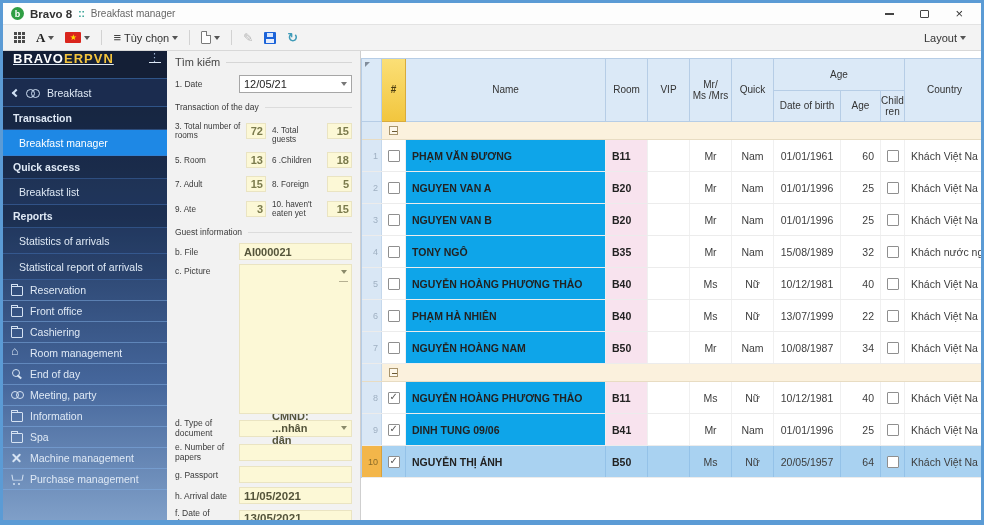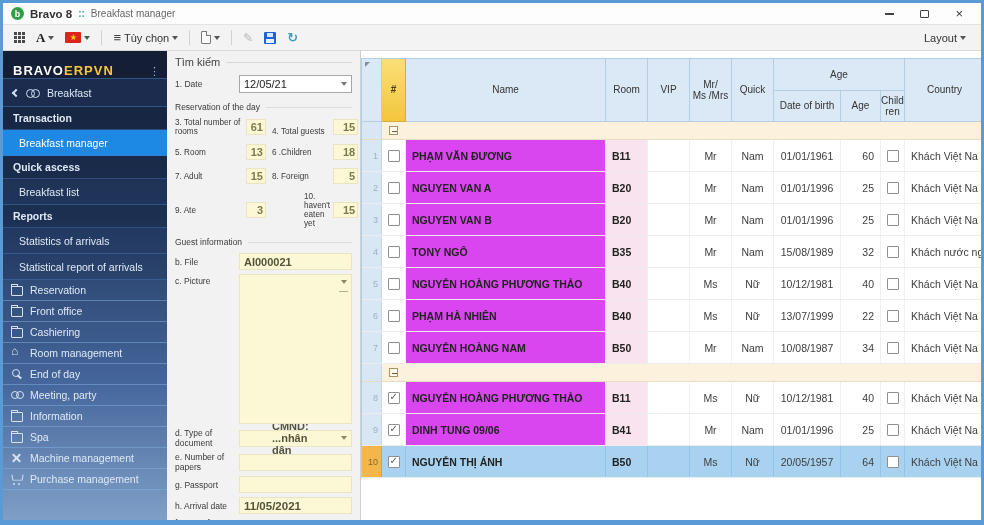--- a/index.html
+++ b/index.html
@@ -50,22 +50,22 @@
   .refresh { color:#3f9bb8; font-size:13px; font-weight:bold; line-height:1; }
   .tb-right { margin-left:auto; display:flex; align-items:center; gap:5px; padding-right:4px; }
 
   
   .main { flex:1; display:flex; overflow:hidden; }
 
   
   .sidebar { width:164px; flex:0 0 164px; display:flex; flex-direction:column;
     background:linear-gradient(180deg,#18263f 0%, #233a61 35%, #44659a 70%, #7f9fc8 100%);
     color:#dfe9f5; font-size:10.5px; overflow:hidden; }
-  .logo-row { height:27px; flex:0 0 27px; background:#141f36; display:flex; align-items:flex-end;
-    padding:0 6px 0 10px; letter-spacing:1px; }
+  .logo-row { height:27px; flex:0 0 27px; background:#141f36; display:flex; align-items:flex-start;
+    padding:0 6px 0 10px; letter-spacing:1px;text-decoration:underline; }
   .logo-1 { color:#fff; font-weight:bold; font-size:13px; }
   .logo-2 { color:#f5c53d; font-weight:bold; font-size:13px; }
   .logo-dots { margin-left:auto; color:#9fb4d4; font-size:11px; }
   .logo-dots::before { content:"\22EE"; }
   .module-head { height:29px; flex:0 0 29px; background:#1b2c4f; border-top:1px solid #2f5488;
     border-bottom:1px solid #2f5488; display:flex; align-items:center; gap:7px; padding:0 8px; }
   .chev-left { width:6px; height:6px; border-left:2px solid #cfe0f4; border-bottom:2px solid #cfe0f4;
     transform:rotate(45deg); margin-left:2px; }
   .ic-people { width:14px; height:10px; position:relative; }
   .ic-people::before, .ic-people::after { content:""; position:absolute; width:7px; height:7px;
@@ -149,21 +149,21 @@
   .hc-dob { grid-column:8; grid-row:2; } .hc-age { grid-column:9; grid-row:2; }
   .hc-children { grid-column:10; grid-row:2; } .hc-country { grid-column:11; }
 
   .gbody { font-size:10.5px; color:#3d3d3d; }
   .trow { display:grid; grid-template-columns:20px 24px 200px 42px 42px 42px 42px 67px 40px 24px minmax(80px,1fr);
     height:32px; border-bottom:1px solid #ececec; }
   .cell { display:flex; align-items:center; overflow:hidden; white-space:nowrap; border-right:1px solid #f0f0f0; }
   .c-num { background:#d9e7f5; color:#9fb0c2; font-size:9px; justify-content:flex-end;
     padding-right:3px; border-right:1px solid #c5d8ec; }
   .c-check { justify-content:center; }
-  .c-name { background:#d946ef; font-weight:bold; color:#222; padding-left:6px; }
+  .c-name { background:#0ea5e9; font-weight:bold; color:#222; padding-left:6px; }
   .c-room { background:#f8e3ee; font-weight:bold; color:#222; justify-content:flex-start; padding-left:6px; }
   .c-title, .c-gender, .c-dob { justify-content:center; }
   .c-age { justify-content:flex-end; padding-right:6px; }
   .c-children { justify-content:center; }
   .c-country { padding-left:6px; }
   .cb { width:12px; height:12px; border:1px solid #8f8f8f; background:#fff; border-radius:1px;
     position:relative; display:inline-block; }
   .cb.checked::after { content:"\2713"; position:absolute; top:-2px; left:1px; font-size:10px; color:#555; }
   .grow { display:grid; grid-template-columns:20px 1fr; height:18px; border-bottom:1px solid #e8dcc2; }
   .g-left { background:#d9e7f5; border-right:1px solid #c5d8ec; }
@@ -344,42 +344,42 @@
       <div class="panel-title">Tìm kiếm</div>
 
       <div class="frow">
         <label>1. Date</label>
         <div class="combo">
           <span>12/05/21</span>
           <span class="caret"></span>
         </div>
       </div>
 
-      <div class="sec-label">Reservation of the day</div>
+      <div class="sec-label">Transaction of the day</div>
 
       <div class="stats-grid">
 
           <span class="stat-label">3. Total number of rooms</span>
-          <span class="stat-val">61</span>
+          <span class="stat-val">72</span>
           <span class="stat-label" style="padding-left:3px;margin-top:8px;">4. Total guests</span>
           <span class="stat-val">15</span>
 
           <span class="stat-label">5. Room</span>
           <span class="stat-val">13</span>
           <span class="stat-label" style="padding-left:3px;">6 .Children</span>
           <span class="stat-val">18</span>
 
           <span class="stat-label">7. Adult</span>
           <span class="stat-val">15</span>
           <span class="stat-label" style="padding-left:3px;">8. Foreign</span>
           <span class="stat-val">5</span>
 
           <span class="stat-label">9. Ate</span>
           <span class="stat-val">3</span>
-          <span class="stat-label" style="padding-left:3px;margin-left:32px;">10. haven't eaten yet</span>
+          <span class="stat-label" style="padding-left:3px;">10. haven't eaten yet</span>
           <span class="stat-val">15</span>
         </div>
 
       <div class="sec-label">Guest information</div>
 
       <div class="frow">
         <label>b. File</label>
         <div class="yfield">AI000021</div>
       </div>
       <div class="frow" style="align-items:flex-start;">

